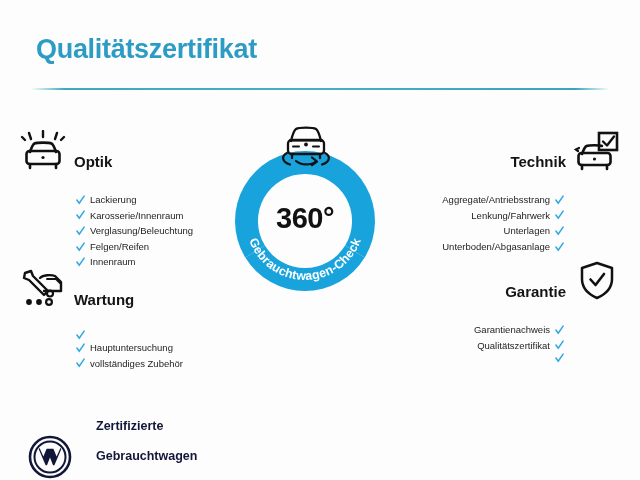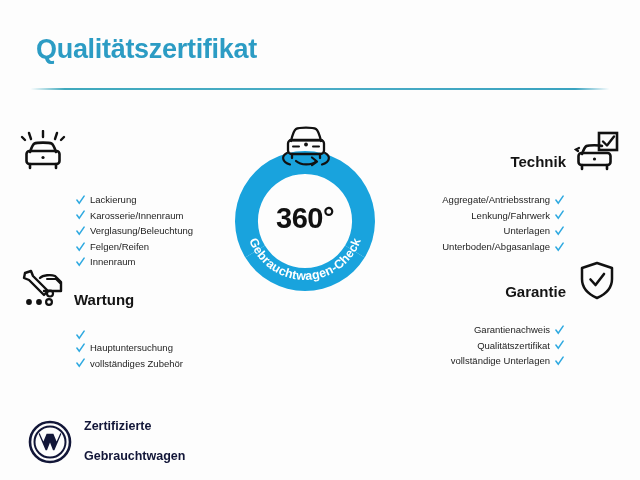--- a/index.html
+++ b/index.html
@@ -140,22 +140,22 @@
     width: 56px;
     height: 52px;
   }
 
   
   .brand {
     position: absolute;
     left: 28px;
     top: 404px;
     display: flex;
-    align-items: center;
-    gap: 12px;
+    align-items: flex-end;
+    gap: 24px;
   }
   .brand-mark { width: 44px; height: 44px; flex: 0 0 auto; }
   .brand-text {
     font-size: 12.5px;
     font-weight: bold;
     line-height: 15px;
     color: #121638;
     white-space: pre-line;
   }
 </style>
@@ -175,20 +175,24 @@
             <path d="M23 7 L23 1"></path>
             <path d="M35 9 L37 3"></path>
           <path d="M5 10 L2 7"></path>
             <path d="M41 10 L44 7"></path>
           <path d="M10 22 C10 22 12.5 14.5 14.5 13.5 C17 12.3 29 12.3 31.5 13.5 C33.5 14.5 36 22 36 22" stroke-width="2.6"></path>
           <rect x="6.5" y="21" width="33" height="13" rx="3" stroke-width="2.6"></rect>
           <path d="M10 34 L10 38 M36 34 L36 38" stroke-width="2.6"></path>
           <circle cx="23" cy="27.5" r="1.6" fill="#111" stroke="none"></circle>
         </svg>
       </span>
+      <span class="sec-title-wrap">
+        <span class="sec-title">Optik</span>
+        <span class="sec-underline"></span>
+      </span>
     </div>
     <ul class="sec-list">
       <li>
         <svg class="check" viewBox="0 0 10 11">
             <path d="M1 5.5 L3.6 9 L9 1.2" stroke="#2ea9e0" stroke-width="1.7" fill="none" stroke-linecap="round"></path>
           </svg>
         <span>Lackierung</span>
       </li>
       <li>
         <svg class="check" viewBox="0 0 10 11">
@@ -325,21 +329,20 @@
       <li>
         <svg class="check" viewBox="0 0 10 11">
             <path d="M1 5.5 L3.6 9 L9 1.2" stroke="#2ea9e0" stroke-width="1.7" fill="none" stroke-linecap="round"></path>
           </svg>
         <span>Qualitätszertifikat</span>
       </li>
       <li>
         <svg class="check" viewBox="0 0 10 11">
             <path d="M1 5.5 L3.6 9 L9 1.2" stroke="#2ea9e0" stroke-width="1.7" fill="none" stroke-linecap="round"></path>
           </svg>
-        <span>vollständige Unterlagen</span>
       </li>
     </ul>
   </div>
 
   <div class="badge">
     <svg width="146" height="146" viewBox="0 0 146 146">
       <defs>
         <path id="arcpath" d="M 14 73 A 59 59 0 0 0 132 73" fill="none"></path>
       </defs>
       <path d="M 73 3

